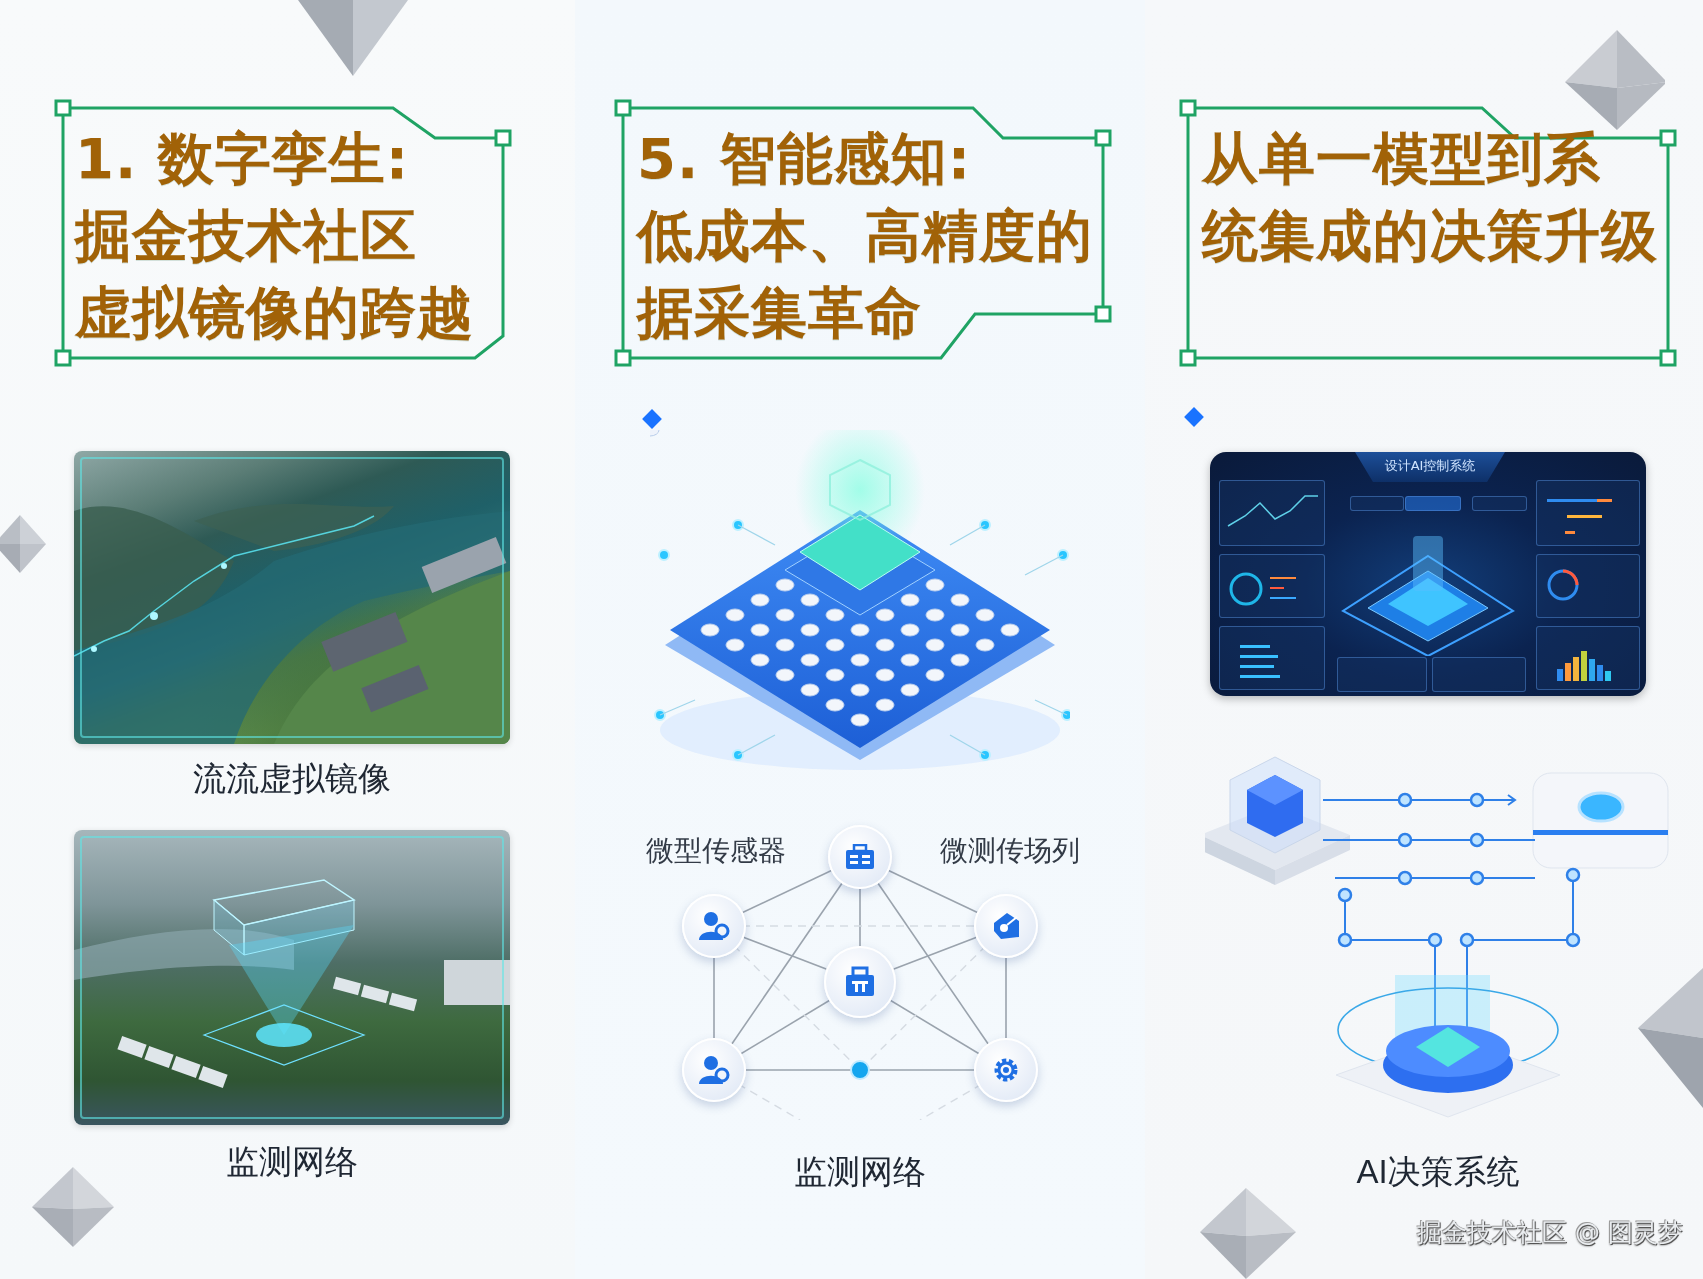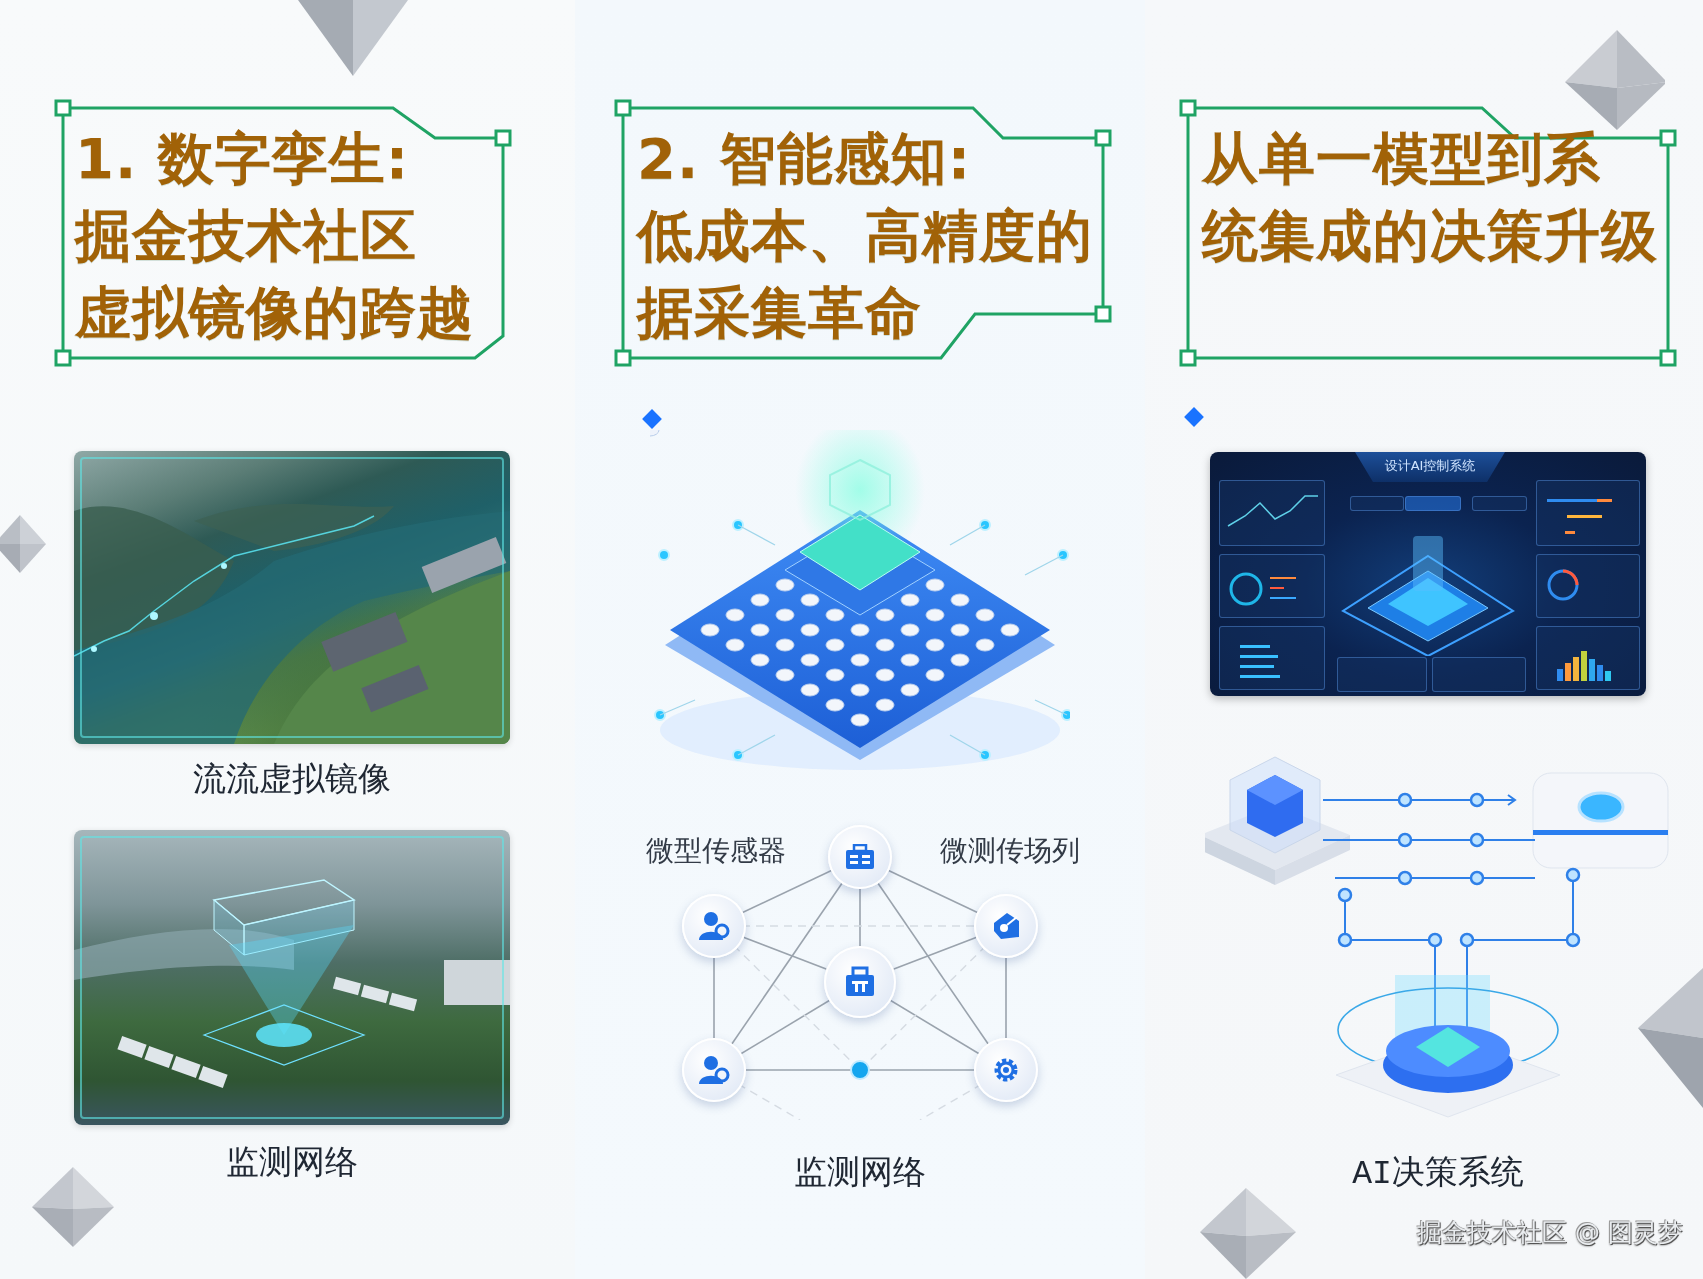--- a/index.html
+++ b/index.html
@@ -25,21 +25,21 @@
     text-shadow:0 1px 0 rgba(0,80,40,.15);
     white-space:nowrap;
   }
   .frame .title div{display:block}
 
   .bullet{position:absolute;width:14px;height:14px;background:#1a73ff;transform:rotate(45deg)}
 
   
   .photo{position:absolute;border-radius:8px;overflow:hidden;box-shadow:0 2px 6px rgba(0,0,0,.15)}
   .photo .hud{position:absolute;inset:6px;border:2px solid rgba(95,230,230,.6);border-radius:4px}
-  .caption{position:absolute;text-align:center;color:#1f2733;font-size:33px;font-family:Liberation Mono, monospace}
+  .caption{position:absolute;text-align:center;color:#1f2733;font-size:33px;font-family:Liberation Sans, sans-serif}
 
   .gem{position:absolute}
 
   .watermark{
     position:absolute;right:20px;bottom:30px;
     color:#e9ecef;font-size:25px;
     text-shadow:1px 1px 0 #555,-1px -1px 0 #999,0 1px 2px #333;
     font-family:"DejaVu Sans",sans-serif;
     margin-top:40px;
   }
@@ -47,21 +47,21 @@
   
   .node{position:absolute;width:64px;height:64px;border-radius:50%;
     background:radial-gradient(circle at 40% 35%,#ffffff,#e5ecf7 70%,#d2dcea);
     box-shadow:0 4px 10px rgba(60,90,150,.25),inset 0 0 0 2px #fff;
     display:flex;align-items:center;justify-content:center}
   .node.big{width:72px;height:72px}
   .node svg{display:block}
   .netlabel{position:absolute;color:#333b47;font-size:28px}
 
   
-  .dash{position:absolute;left:1210px;top:452px;width:436px;height:244px;border-radius:8px;
+  .dash{position:absolute;left:1210px;top:452px;width:436px;height:244px;border-radius:16px;
     background:radial-gradient(ellipse at 50% 55%,#123e7a 0%,#0b2350 45%,#0a1a3a 100%);
     box-shadow:0 3px 8px rgba(0,0,0,.25);overflow:hidden}
   .dash .pnl{position:absolute;border:1px solid rgba(90,150,230,.45);background:rgba(20,50,100,.45);border-radius:3px}
   .dash .hdr{position:absolute;left:145px;top:0;width:150px;height:30px;
     background:linear-gradient(180deg,#1d4f99,#0e3068);clip-path:polygon(0 0,100% 0,88% 100%,12% 100%);
     color:#cfe4ff;font-size:13px;text-align:center;line-height:28px}
 </style>
 </head>
 <body>
 
@@ -164,21 +164,21 @@
 
 <div class="frame" style="left:615px;top:100px;width:500px;height:266px">
   <svg width="500" height="266">
     <polyline points="8,8 358,8 388,38 488,38 488,214 360,214 326,258 8,258 8,8" fill="none" stroke="#1fa364" stroke-width="3"></polyline>
     <rect x="1" y="1" width="14" height="14" fill="#fff" stroke="#1fa364" stroke-width="3"></rect>
     <rect x="481" y="31" width="14" height="14" fill="#fff" stroke="#1fa364" stroke-width="3"></rect>
     <rect x="481" y="207" width="14" height="14" fill="#fff" stroke="#1fa364" stroke-width="3"></rect>
     <rect x="1" y="251" width="14" height="14" fill="#fff" stroke="#1fa364" stroke-width="3"></rect>
   </svg>
   <div class="title" style="left:22px;top:20px">
-    <div>2. 智能感知:</div>
+    <div>5. 智能感知:</div>
     <div>低成本、高精度的</div>
     <div>据采集革命</div>
   </div>
 </div>
 <div class="bullet" style="left:645px;top:412px"></div>
 
 <svg style="position:absolute;left:650px;top:430px" width="420" height="350" viewBox="0 0 420 350">
   <defs>
     <radialGradient id="glow" cx="50%" cy="40%" r="50%">
         <stop offset="0" stop-color="#7fffe0" stop-opacity=".7"></stop>

